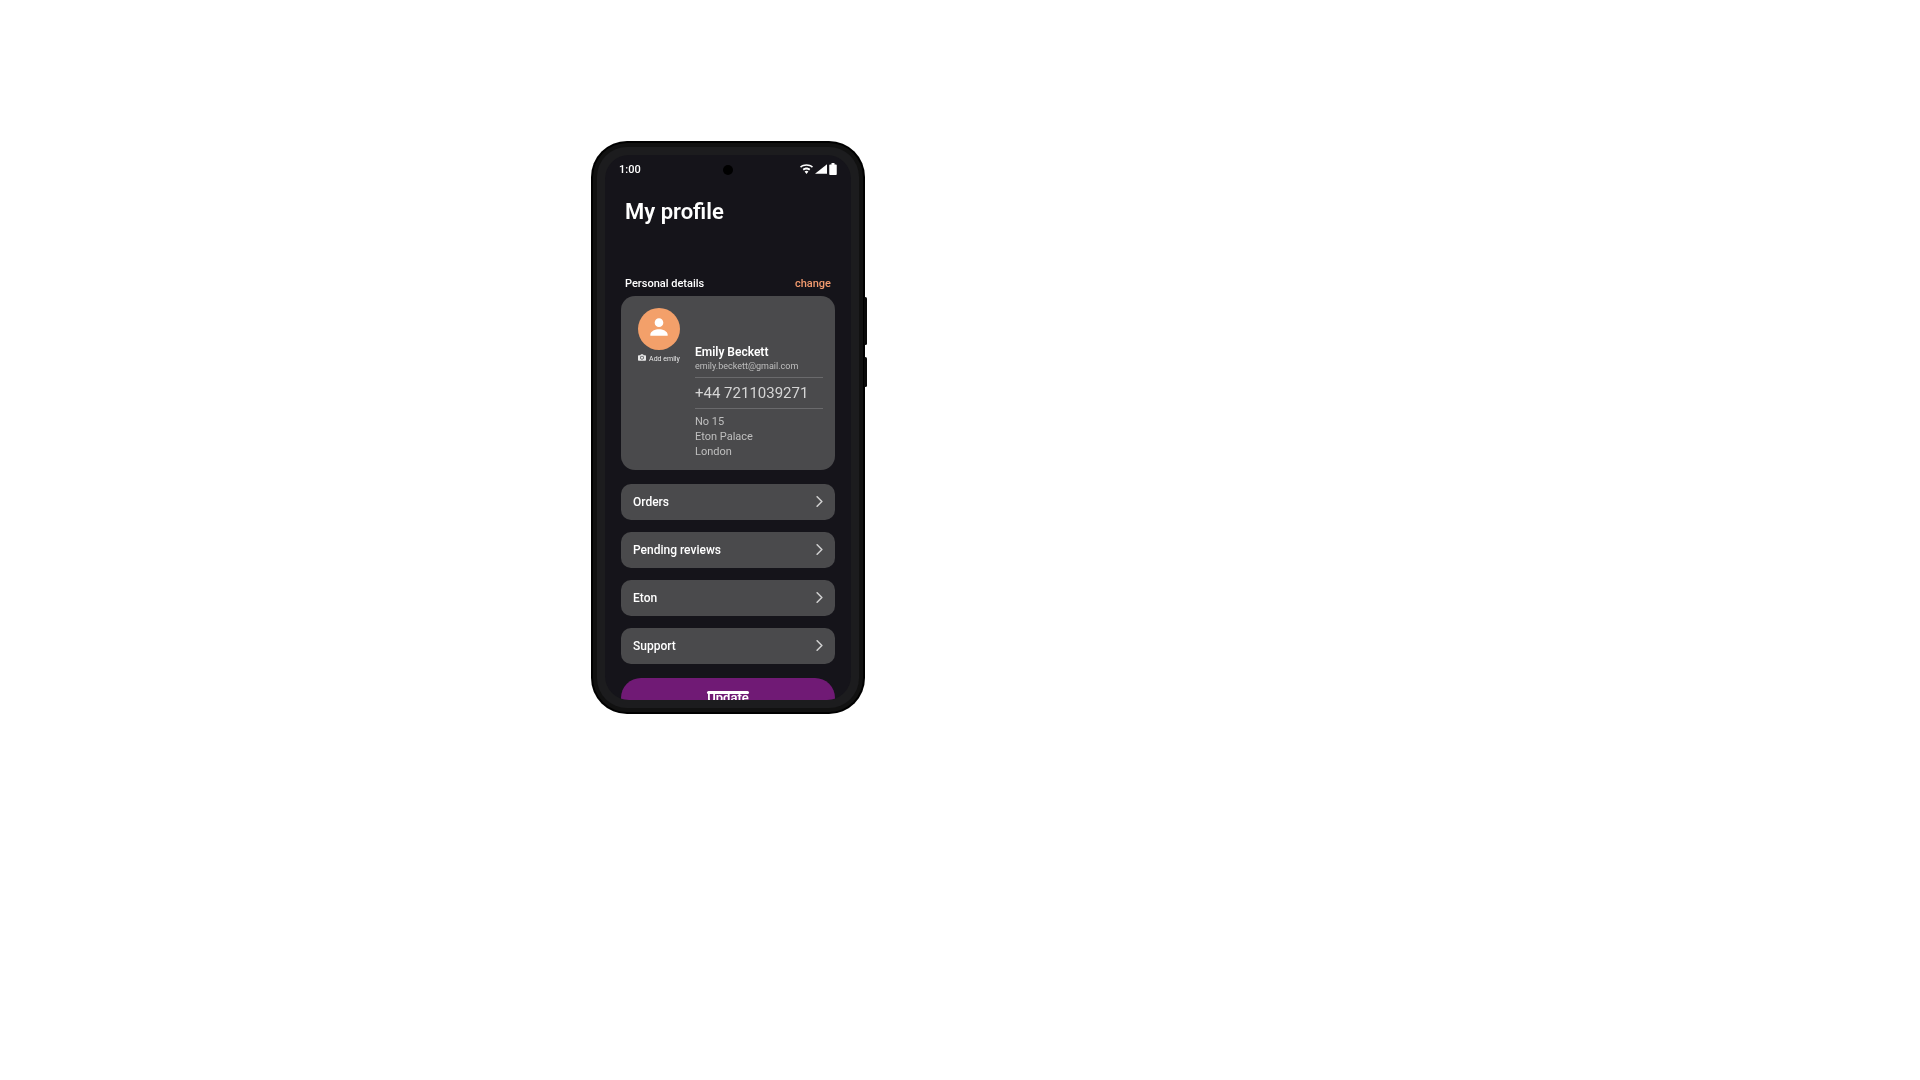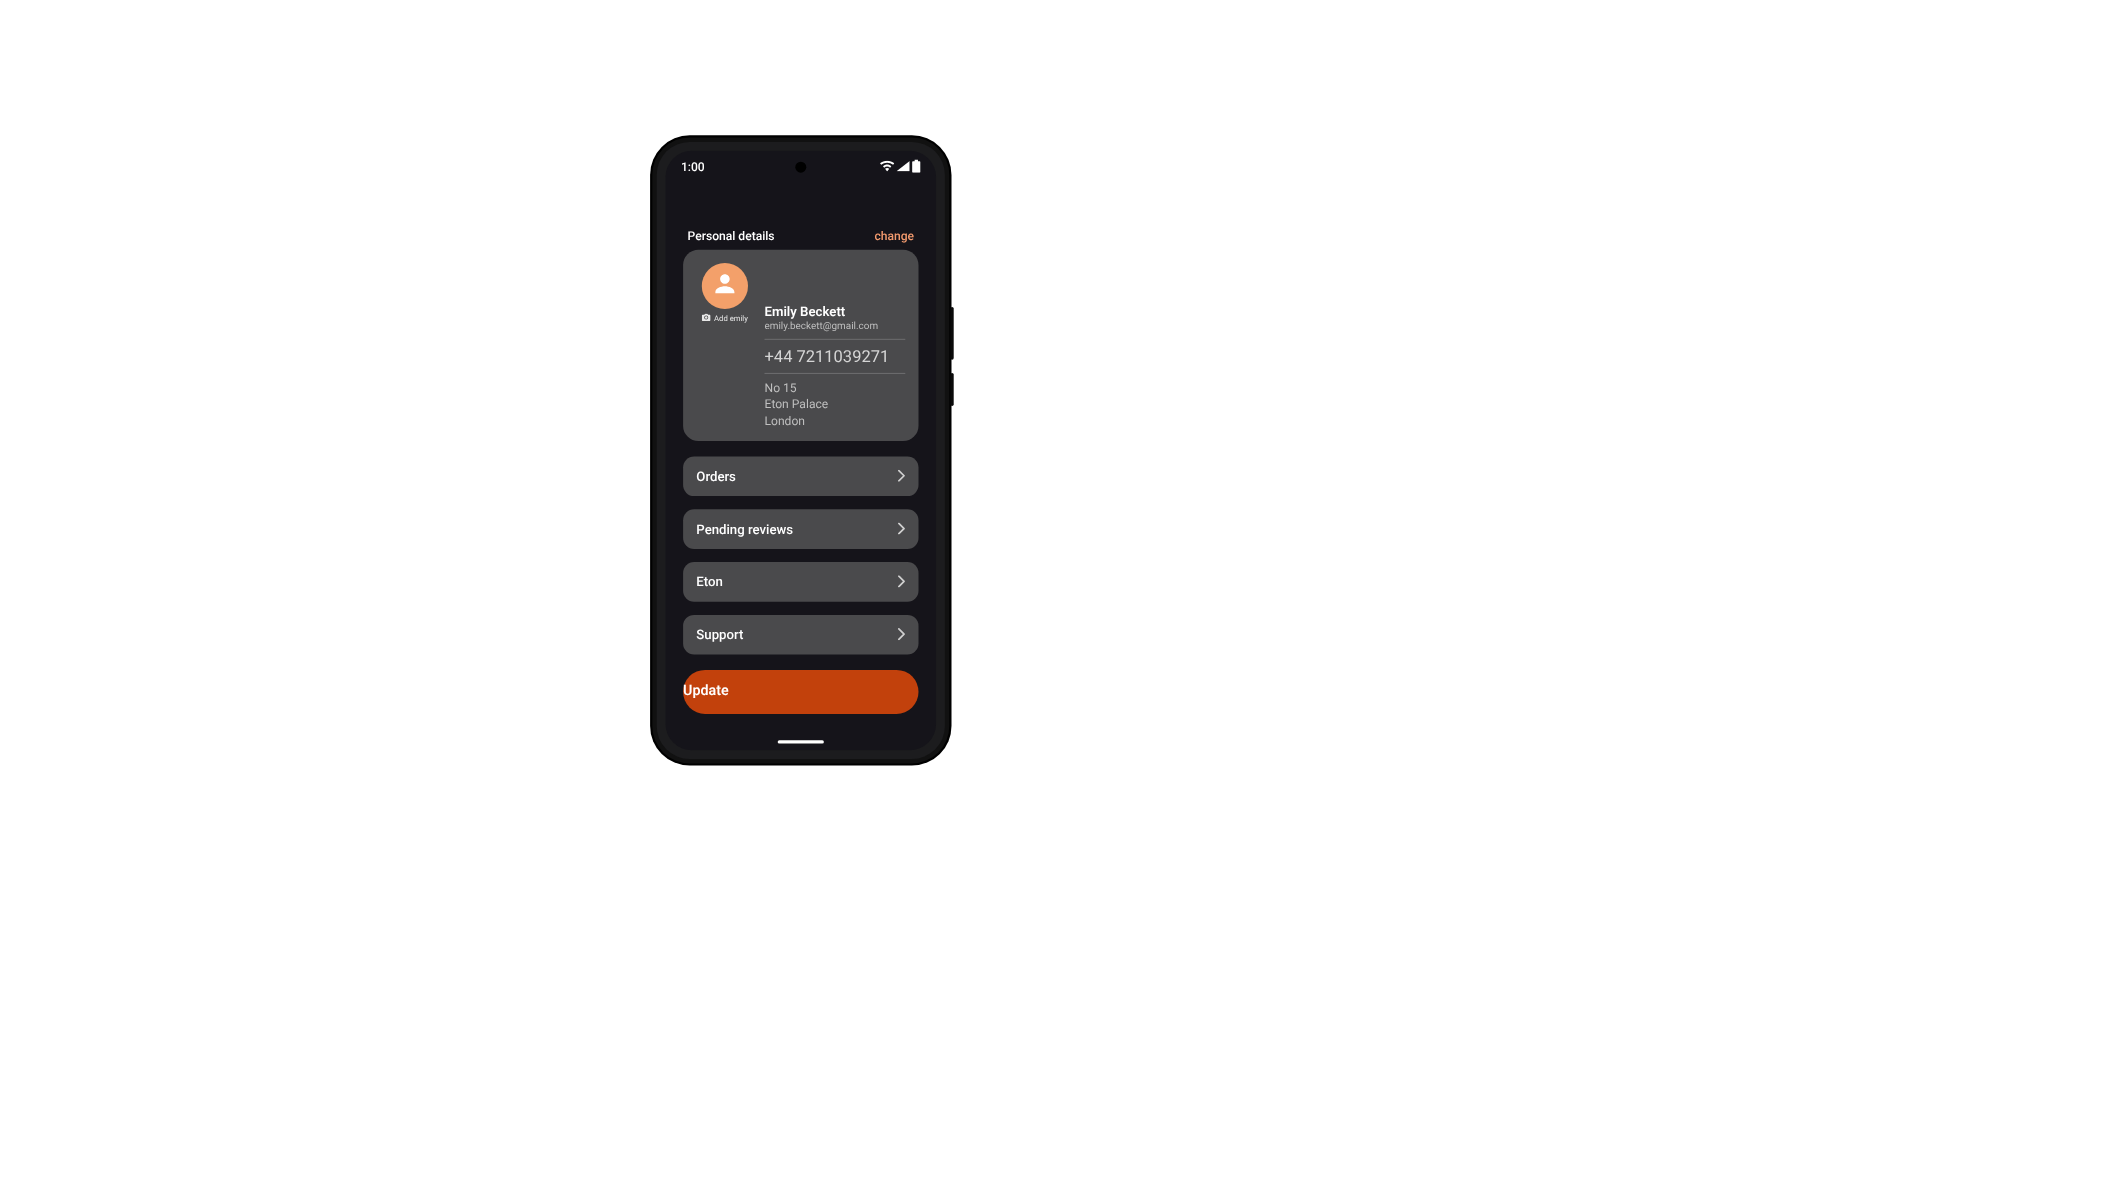--- a/index.html
+++ b/index.html
@@ -8,21 +8,21 @@
     width: 1920px;
     height: 1080px;
     background: #ffffff;
     font-family: -apple-system, BlinkMacSystemFont, "Segoe UI", Roboto, Arial, sans-serif;
     overflow: hidden;
   }
   
   .phone {
     position: absolute;
     left: 597px;
-    top: 129px;
+    top: 147px;
     width: 262px;
     height: 561px;
     background: #1c1c1e;
     border-radius: 30px;
     box-shadow: 0 0 0 4px #111, 0 0 0 6px #000;
   }
   .side-btn {
     position: absolute;
     right: -8px;
     width: 3px;
@@ -127,24 +127,25 @@
     align-items: center;
     justify-content: space-between;
     padding: 0 12px;
     cursor: pointer;
   }
   .row .lbl { font-size: 12px; font-weight: 500; color: #fff; }
   .chev { color: #cfcfcf; display: flex; }
   .update {
     margin: 14px 16px 0 16px;
     height: 40px;
-    background: #c2410c;
+    background: #701a75;
     border-radius: 22px;
     display: flex;
     align-items: center;
+    justify-content: center;
     font-size: 13px;
     font-weight: 600;
     color: #fff;
     cursor: pointer;
   }
   .nav-handle {
     position: absolute;
     bottom: 6px; left: 50%;
     transform: translateX(-50%);
     width: 42px; height: 3px;
@@ -176,20 +177,21 @@
             </svg>
         </span>
         <span class="battery-icon">
           <svg width="8" height="12" viewBox="0 0 10 16">
               <path fill="#fff" d="M3 0h4v2h2c.6 0 1 .4 1 1v12c0 .6-.4 1-1 1H1c-.6 0-1-.4-1-1V3c0-.6.4-1 1-1h2V0z"></path>
             </svg>
         </span>
       </div>
     </div>
 
+    <div class="title">My profile</div>
 
     <div class="section-head">
       <span class="label">Personal details</span>
       <span class="change">change</span>
     </div>
 
     <div class="card">
       <div class="avatar-col">
         <div class="avatar">
           <span>

